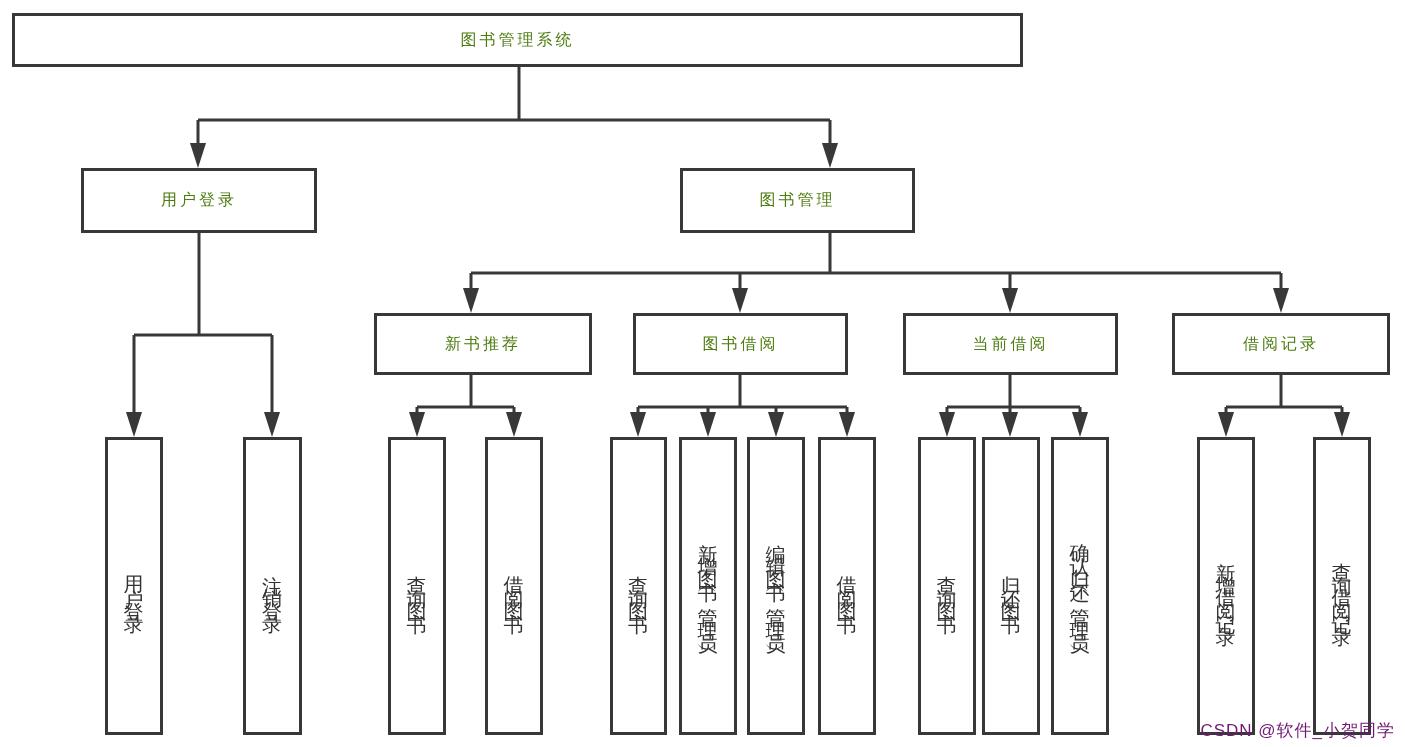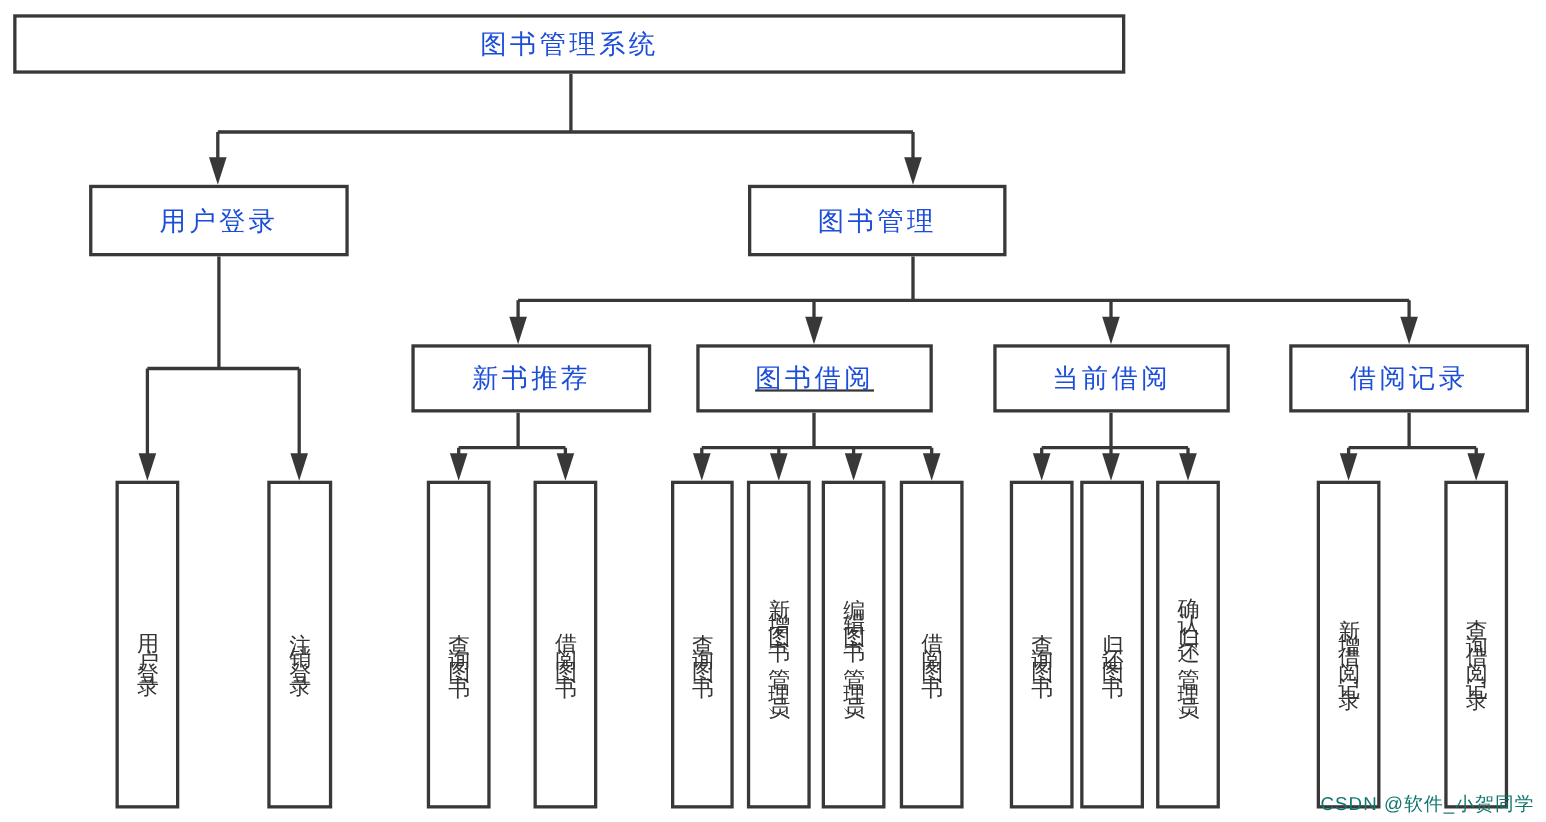--- a/index.html
+++ b/index.html
@@ -5,28 +5,28 @@
   html,body{margin:0;padding:0;background:#ffffff;}
   .canvas{
     position:relative;width:1405px;height:747px;background:#ffffff;
     font-family:"Liberation Sans","DejaVu Sans",sans-serif;color:#333333;overflow:hidden;
   }
   svg.connectors{position:absolute;left:0;top:0;width:1405px;height:747px;}
   .box{
     position:absolute;box-sizing:border-box;border:3px solid #383838;background:#ffffff;
     display:flex;align-items:center;justify-content:center;z-index:2;
   }
-  .hbox .lbl{font-size:24px;letter-spacing:3px;color:#1d4ed8;white-space:nowrap;}
+  .hbox .lbl{font-size:16px;letter-spacing:3px;color:#4d7c0f;white-space:nowrap;}
   .leaf .lbl{
     writing-mode:vertical-rl;text-orientation:mixed;
     font-size:20px;letter-spacing:13px;line-height:1;color:#333333;
   }
   .watermark{
     position:absolute;right:10px;bottom:5px;z-index:5;
-    font-size:17px;color:#0f766e;letter-spacing:1px;white-space:nowrap;
+    font-size:17px;color:#701a75;letter-spacing:1px;white-space:nowrap;
   }
 </style>
 </head>
 <body>
 
 <div class="canvas">
 
   <svg class="connectors" viewBox="0 0 1405 747" xmlns="http://www.w3.org/2000/svg">
     <defs>
       <path id="ah" d="M -8 -25 L 8 -25 L 0 0 Z" fill="#383838"></path>
@@ -67,21 +67,21 @@
   <div class="box hbox" style="left:81px;top:168px;width:236px;height:65px;">
     <span class="lbl">用户登录</span>
   </div>
   <div class="box hbox" style="left:680px;top:168px;width:235px;height:65px;">
     <span class="lbl">图书管理</span>
   </div>
 
   <div class="box hbox" style="left:362px;top:313px;width:218px;height:62px;margin-left:12px;">
     <span class="lbl">新书推荐</span>
   </div>
-  <div class="box hbox" style="left:633px;top:313px;width:215px;height:62px;text-decoration:underline;">
+  <div class="box hbox" style="left:633px;top:313px;width:215px;height:62px;">
     <span class="lbl">图书借阅</span>
   </div>
   <div class="box hbox" style="left:903px;top:313px;width:215px;height:62px;">
     <span class="lbl">当前借阅</span>
   </div>
   <div class="box hbox" style="left:1172px;top:313px;width:218px;height:62px;">
     <span class="lbl">借阅记录</span>
   </div>
 
   <div class="box leaf" style="left:105px;top:437px;width:58px;height:298px;">

